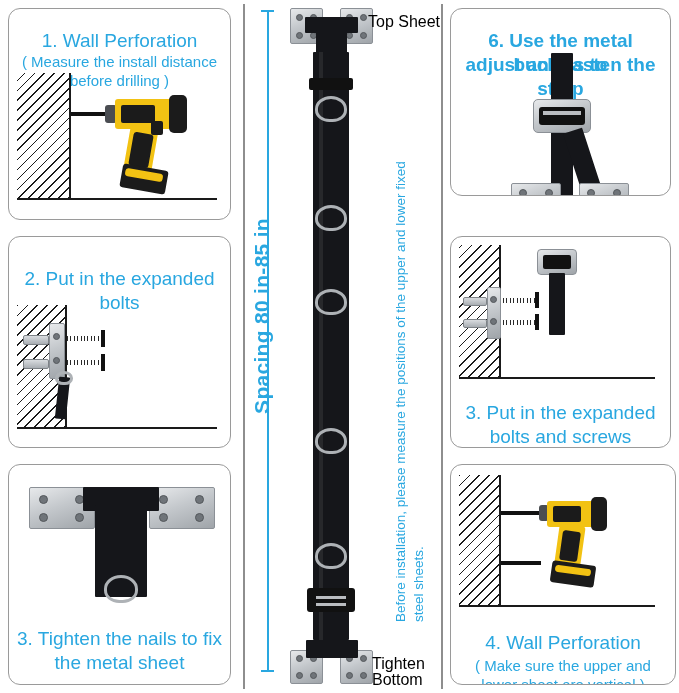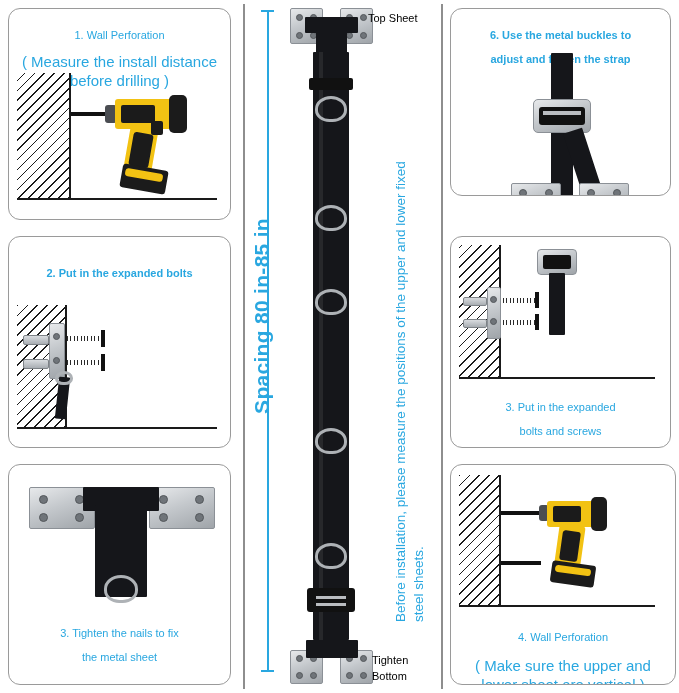--- a/index.html
+++ b/index.html
@@ -30,21 +30,21 @@
     background: #fff;
     overflow: hidden;
   }
 
   .caption {
     position: absolute;
     left: 0;
     right: 0;
     text-align: center;
     color: #29a7e0;
-    font-size: 11px;
+    font-size: 19px;
     line-height: 1.25;
     padding: 0 6px;
     box-sizing: border-box;
   }
   .caption.small {
     font-size: 15px;
     color: #29a7e0;
   }
 
   
@@ -143,21 +143,21 @@
     writing-mode: vertical-rl;
     text-orientation: mixed;
     white-space: nowrap;
   }
   .vtext.rot {
     transform: rotate(180deg);
   }
   .label-small {
     position: absolute;
     color: #000;
-    font-size: 11px;
+    font-size: 16px;
     line-height: 1.2;
   }
 
   .center-divider {
     position: absolute;
     background: #8e8e8e;
     width: 1.5px;
   }
 </style>
 </head>
@@ -248,21 +248,21 @@
       <div class="drill-y" style="left:118px; top:118px; width:28px; height:44px; transform:rotate(10deg);"></div>
       <div class="drill-k" style="left:122px; top:124px; width:20px; height:34px; transform:rotate(10deg);"></div>
 
       <div class="drill-k" style="left:112px; top:158px; width:46px; height:24px; border-radius:3px; transform:rotate(10deg);"></div>
       <div class="drill-y" style="left:116px; top:162px; width:38px; height:8px; transform:rotate(10deg);"></div>
       <div class="drill-k" style="left:142px; top:112px; width:12px; height:14px; border-radius:2px;"></div>
     </div>
   </div>
 
   <div class="panel" style="left:8px; top:236px; width:223px; height:212px;">
-    <div class="caption" style="top:30px;font-weight:bold;">2. Put in the expanded bolts</div>
+    <div class="caption" style="top:30px;">2. Put in the expanded bolts</div>
 
     <div class="wall" style="left:8px; top:68px; width:48px; height:122px;"></div>
     <div class="wall-edge" style="left:56px; top:68px; width:2px; height:123px;"></div>
     <div class="wall-edge" style="left:8px; top:190px; width:200px; height:2px;"></div>
 
     <div class="anchor" style="left:14px; top:98px; width:26px; height:10px;"></div>
     <div class="anchor" style="left:14px; top:122px; width:26px; height:10px;"></div>
 
     <div class="plate" style="left:40px; top:86px; width:16px; height:56px;"></div>
     <div class="screwhole" style="left:44px; top:96px; width:7px; height:7px;"></div>

